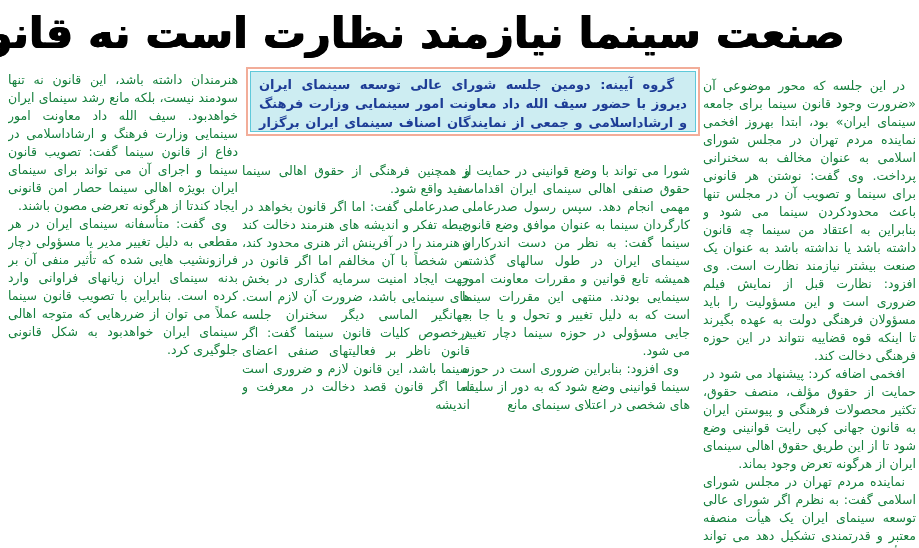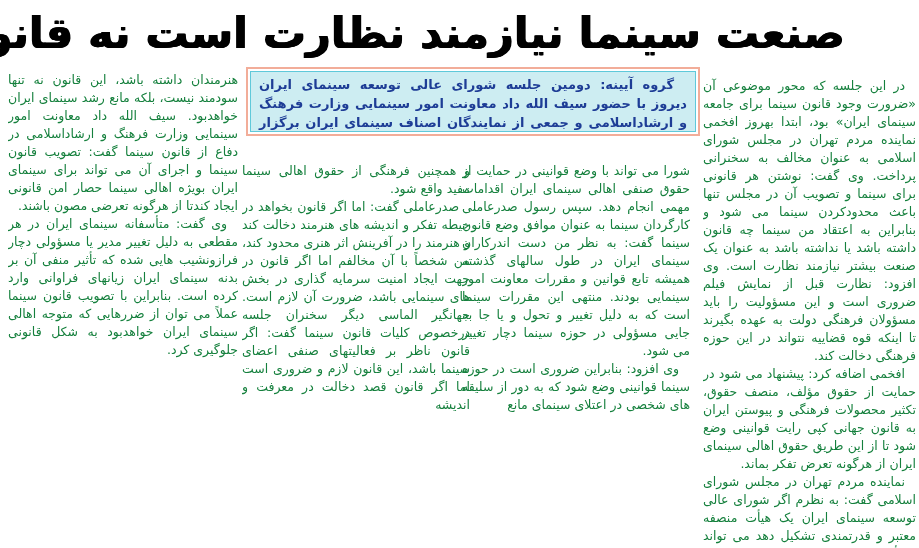--- a/index.html
+++ b/index.html
@@ -73,21 +73,21 @@
   <h1 class="headline">صنعت سینما نیازمند نظارت است نه قانون</h1>
 
   <div class="lead-frame">
     <div class="lead-inner">
       <p class="lead-text">گروه آیینه: دومین جلسه شورای عالی توسعه سینمای ایران دیروز با حضور سیف الله داد معاونت امور سینمایی وزارت فرهنگ و ارشاداسلامی و جمعی از نمایندگان اصناف سینمای ایران برگزار شد.</p>
     </div>
   </div>
 
   <div class="col col1">
     <p class="para indent">در این جلسه که محور موضوعی آن «ضرورت وجود قانون سینما برای جامعه سینمای ایران» بود، ابتدا بهروز افخمی نماینده مردم تهران در مجلس شورای اسلامی به عنوان مخالف به سخنرانی پرداخت. وی گفت: نوشتن هر قانونی برای سینما و تصویب آن در مجلس تنها باعث محدودکردن سینما می شود و بنابراین به اعتقاد من سینما چه قانون داشته باشد یا نداشته باشد به عنوان یک صنعت بیشتر نیازمند نظارت است. وی افزود: نظارت قبل از نمایش فیلم ضروری است و این مسؤولیت را باید مسؤولان فرهنگی دولت به عهده بگیرند تا اینکه قوه قضاییه نتواند در این حوزه فرهنگی دخالت کند.</p>
-    <p class="para indent">افخمی اضافه کرد: پیشنهاد می شود در حمایت از حقوق مؤلف، منصف حقوق، تکثیر محصولات فرهنگی و پیوستن ایران به قانون جهانی کپی رایت قوانینی وضع شود تا از این طریق حقوق اهالی سینمای ایران از هرگونه تعرض تفکر بماند.</p>
+    <p class="para indent">افخمی اضافه کرد: پیشنهاد می شود در حمایت از حقوق مؤلف، منصف حقوق، تکثیر محصولات فرهنگی و پیوستن ایران به قانون جهانی کپی رایت قوانینی وضع شود تا از این طریق حقوق اهالی سینمای ایران از هرگونه تعرض وجود بماند.</p>
     <p class="para indent">نماینده مردم تهران در مجلس شورای اسلامی گفت: به نظرم اگر شورای عالی توسعه سینمای ایران یک هیأت منصفه معتبر و قدرتمندی تشکیل دهد می تواند مسأله ممیزی فیلمهای سینمایی را بدون دخالت قوه قضاییه برطرف نماید و از سوی دیگر این</p>
   </div>
 
   <div class="col col2">
     <p class="para">شورا می تواند با وضع قوانینی در حمایت از حقوق صنفی اهالی سینمای ایران اقدامات مهمی انجام دهد. سپس رسول صدرعاملی کارگردان سینما به عنوان موافق وضع قانون سینما گفت: به نظر من دست اندرکاران سینمای ایران در طول سالهای گذشته همیشه تابع قوانین و مقررات معاونت امور سینمایی بودند. منتهی این مقررات سینما است که به دلیل تغییر و تحول و یا جا به جایی مسؤولی در حوزه سینما دچار تغییر می شود.</p>
     <p class="para indent">وی افزود: بنابراین ضروری است در حوزه سینما قوانینی وضع شود که به دور از سلیقه های شخصی در اعتلای سینمای مانع</p>
   </div>
 
   <div class="col col3">
     <p class="para">و همچنین فرهنگی از حقوق اهالی سینما مفید واقع شود.</p>

